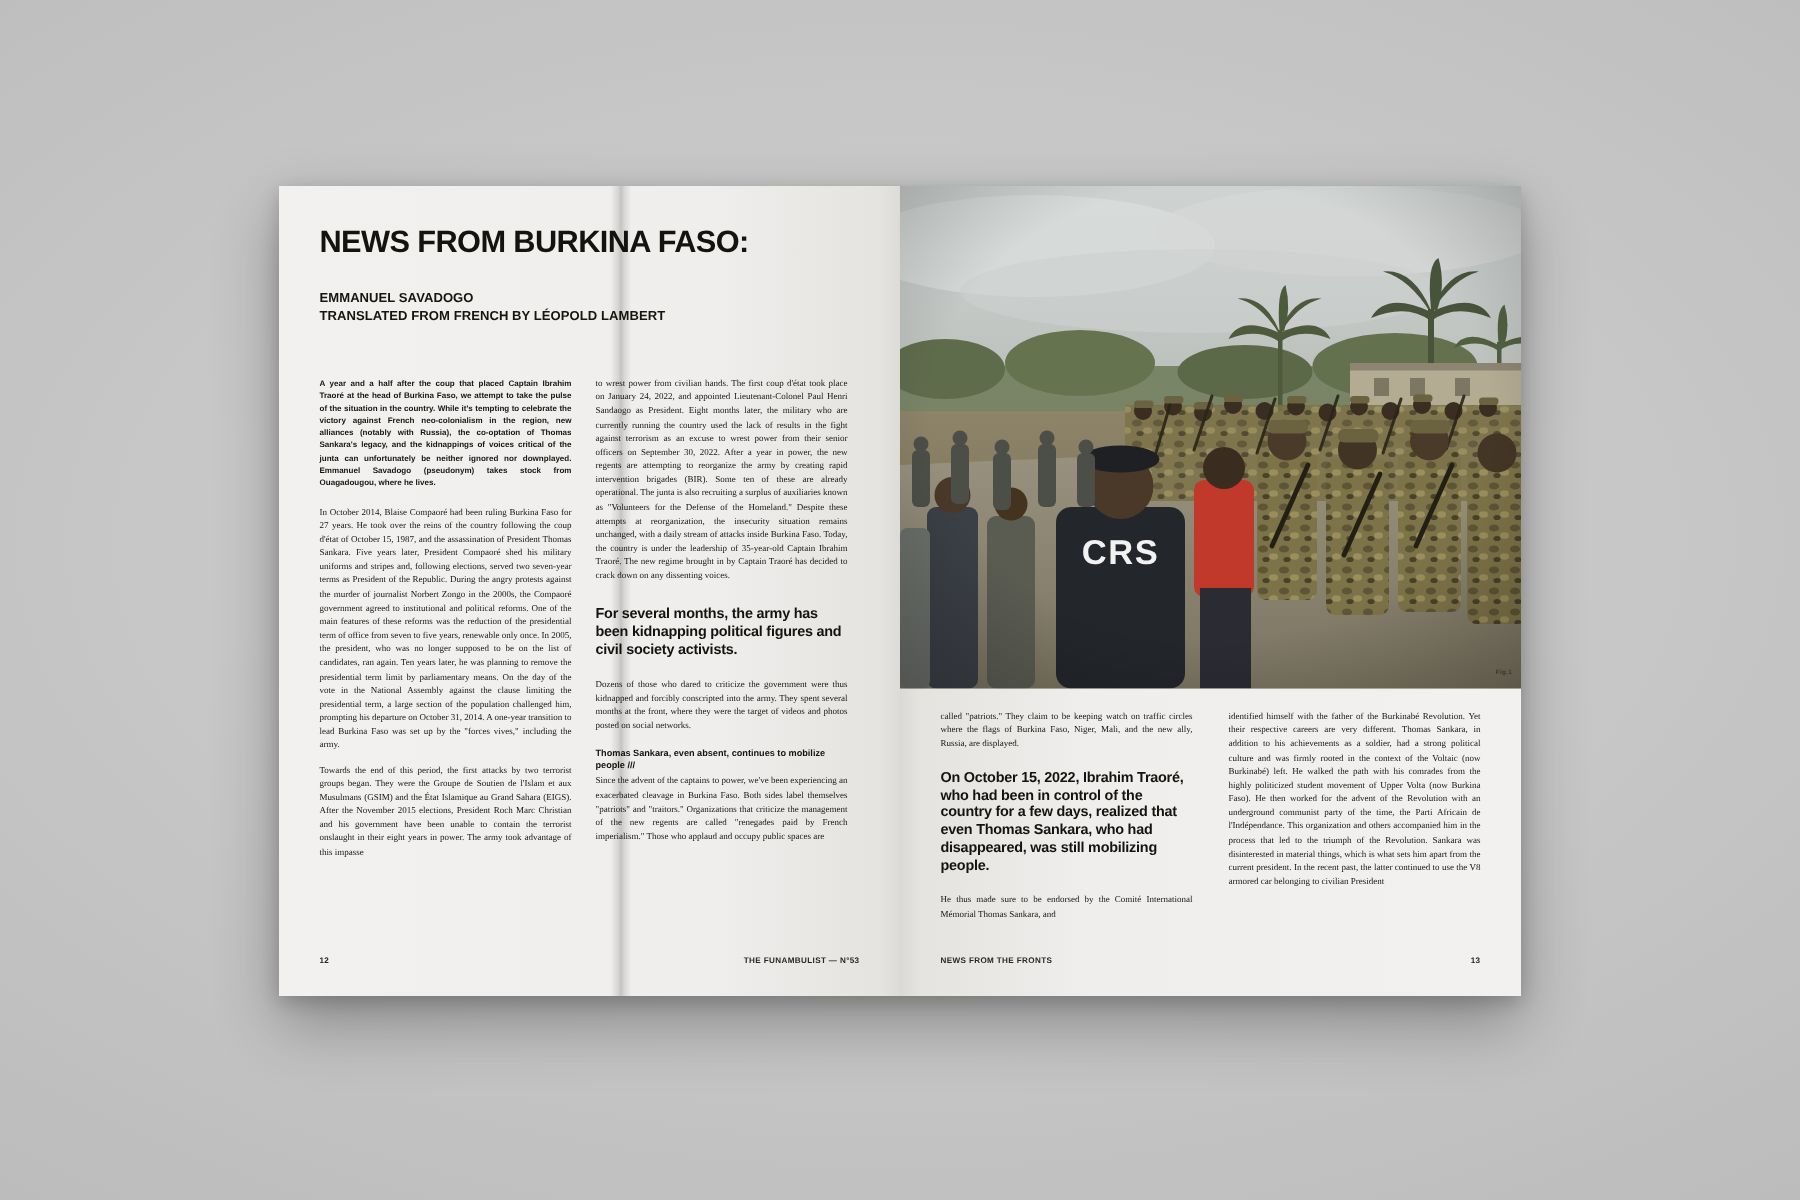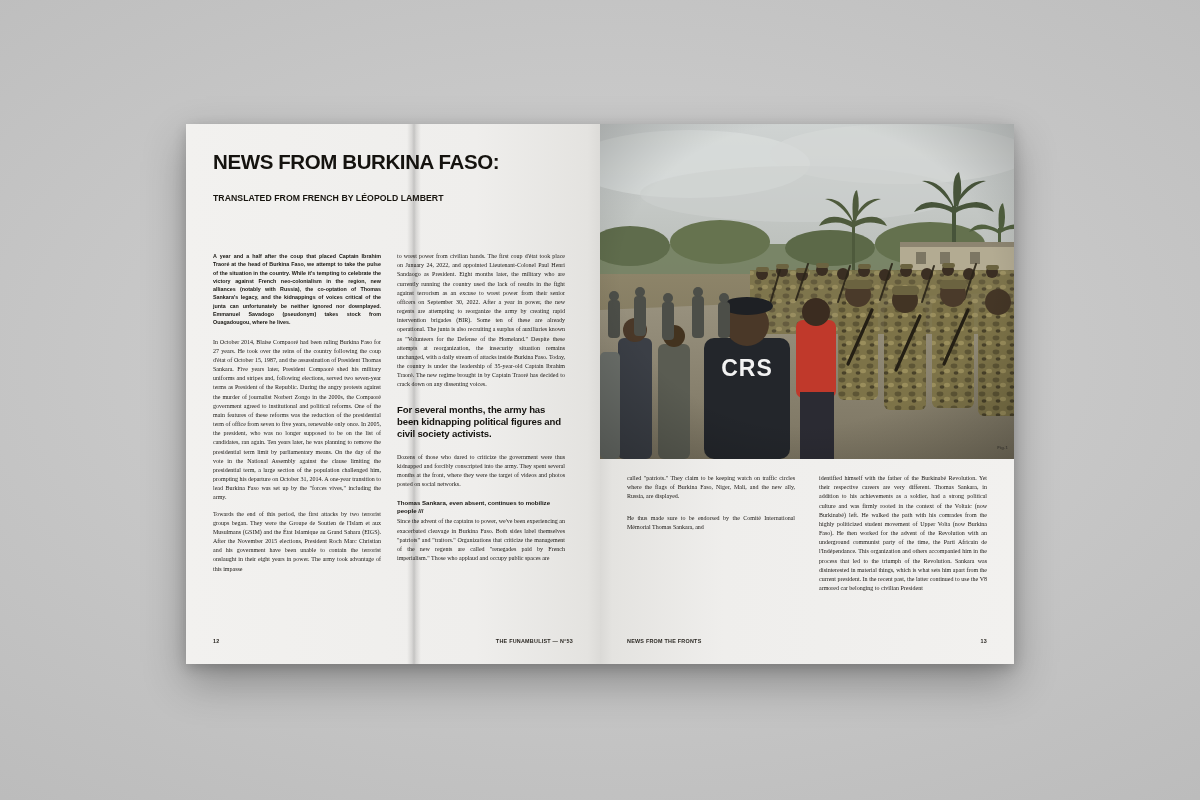--- a/index.html
+++ b/index.html
@@ -101,20 +101,21 @@
 
   <div class="spread">
 
     <div class="page page-left">
 
       <div class="headline">
         <div>NEWS FROM BURKINA FASO:</div>
       </div>
 
       <div class="byline">
+        <div>EMMANUEL SAVADOGO</div>
         <div>TRANSLATED FROM FRENCH BY LÉOPOLD LAMBERT</div>
       </div>
 
       <div class="col c1" style="top:128px;">
         <p class="standfirst">A year and a half after the coup that placed Captain Ibrahim Traoré at the head of Burkina Faso, we attempt to take the pulse of the situation in the country. While it's tempting to celebrate the victory against French neo-colonialism in the region, new alliances (notably with Russia), the co-optation of Thomas Sankara's legacy, and the kidnappings of voices critical of the junta can unfortunately be neither ignored nor downplayed. Emmanuel Savadogo (pseudonym) takes stock from Ouagadougou, where he lives.</p>
         <p class="body" style="margin-top:11px;">In October 2014, Blaise Compaoré had been ruling Burkina Faso for 27 years. He took over the reins of the country following the coup d'état of October 15, 1987, and the assassination of President Thomas Sankara. Five years later, President Compaoré shed his military uniforms and stripes and, following elections, served two seven-year terms as President of the Republic. During the angry protests against the murder of journalist Norbert Zongo in the 2000s, the Compaoré government agreed to institutional and political reforms. One of the main features of these reforms was the reduction of the presidential term of office from seven to five years, renewable only once. In 2005, the president, who was no longer supposed to be on the list of candidates, ran again. Ten years later, he was planning to remove the presidential term limit by parliamentary means. On the day of the vote in the National Assembly against the clause limiting the presidential term, a large section of the population challenged him, prompting his departure on October 31, 2014. A one-year transition to lead Burkina Faso was set up by the "forces vives," including the army.</p>
         <p class="body">Towards the end of this period, the first attacks by two terrorist groups began. They were the Groupe de Soutien de l'Islam et aux Musulmans (GSIM) and the État Islamique au Grand Sahara (EIGS). After the November 2015 elections, President Roch Marc Christian and his government have been unable to contain the terrorist onslaught in their eight years in power. The army took advantage of this impasse</p>
       </div>
 
       <div class="col c2" style="top:128px;">
@@ -296,20 +297,21 @@
               <circle cx="124" cy="174" r="5"></circle>
           </g>
 
           <rect x="0" y="0" width="414" height="335" fill="url(#vig)"></rect>
         </svg>
       </div>
       <div class="fig-tag">Fig.1</div>
 
       <div class="col" style="left:27px; top:350px; width:168px;">
         <p class="body">called "patriots." They claim to be keeping watch on traffic circles where the flags of Burkina Faso, Niger, Mali, and the new ally, Russia, are displayed.</p>
+        <p class="subhead-big" style="margin-top:11px;">On October 15, 2022, Ibrahim Traoré, who had been in control of the country for a few days, realized that even Thomas Sankara, who had disappeared, was still mobilizing people.</p>
         <p class="body" style="margin-top:12px;">He thus made sure to be endorsed by the Comité International Mémorial Thomas Sankara, and</p>
       </div>
 
       <div class="col" style="left:219px; top:350px; width:168px;">
         <p class="body">identified himself with the father of the Burkinabé Revolution. Yet their respective careers are very different. Thomas Sankara, in addition to his achievements as a soldier, had a strong political culture and was firmly rooted in the context of the Voltaic (now Burkinabé) left. He walked the path with his comrades from the highly politicized student movement of Upper Volta (now Burkina Faso). He then worked for the advent of the Revolution with an underground communist party of the time, the Parti Africain de l'Indépendance. This organization and others accompanied him in the process that led to the triumph of the Revolution. Sankara was disinterested in material things, which is what sets him apart from the current president. In the recent past, the latter continued to use the V8 armored car belonging to civilian President</p>
       </div>
 
       <div class="footer">
         <span>NEWS FROM THE FRONTS</span>
         <span>13</span>

